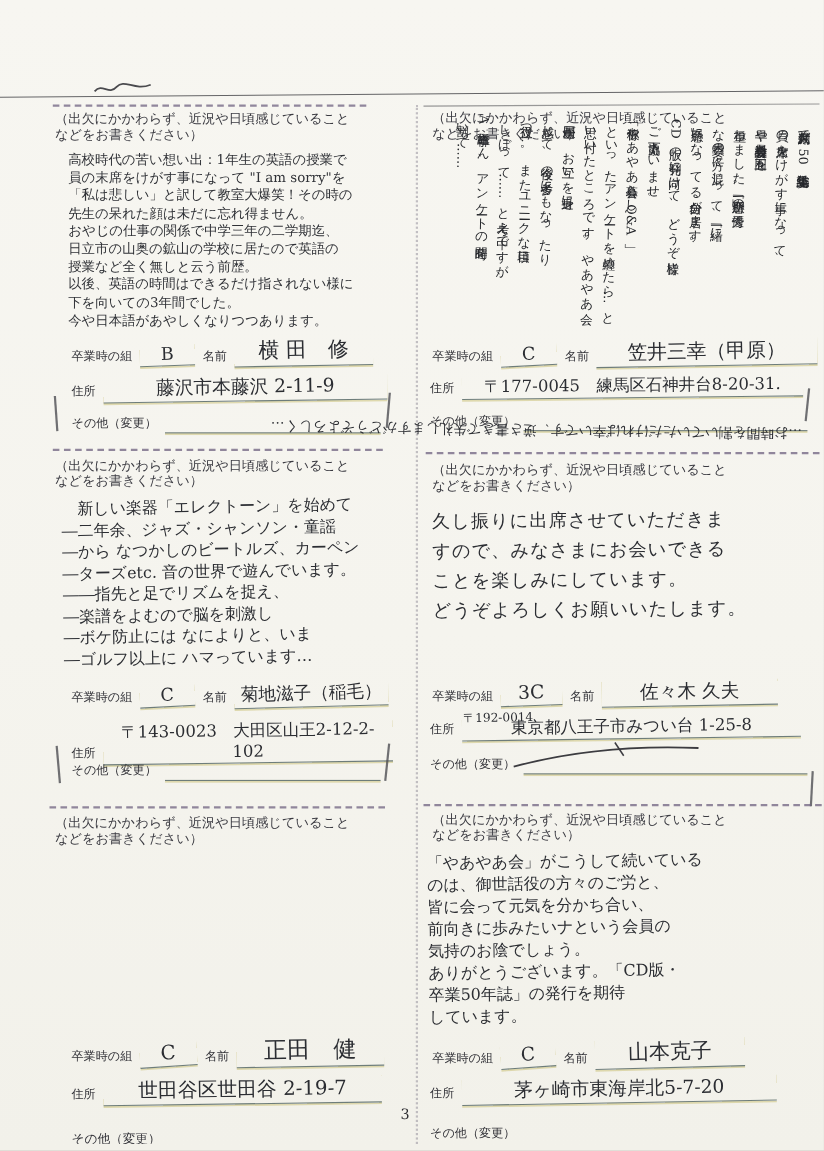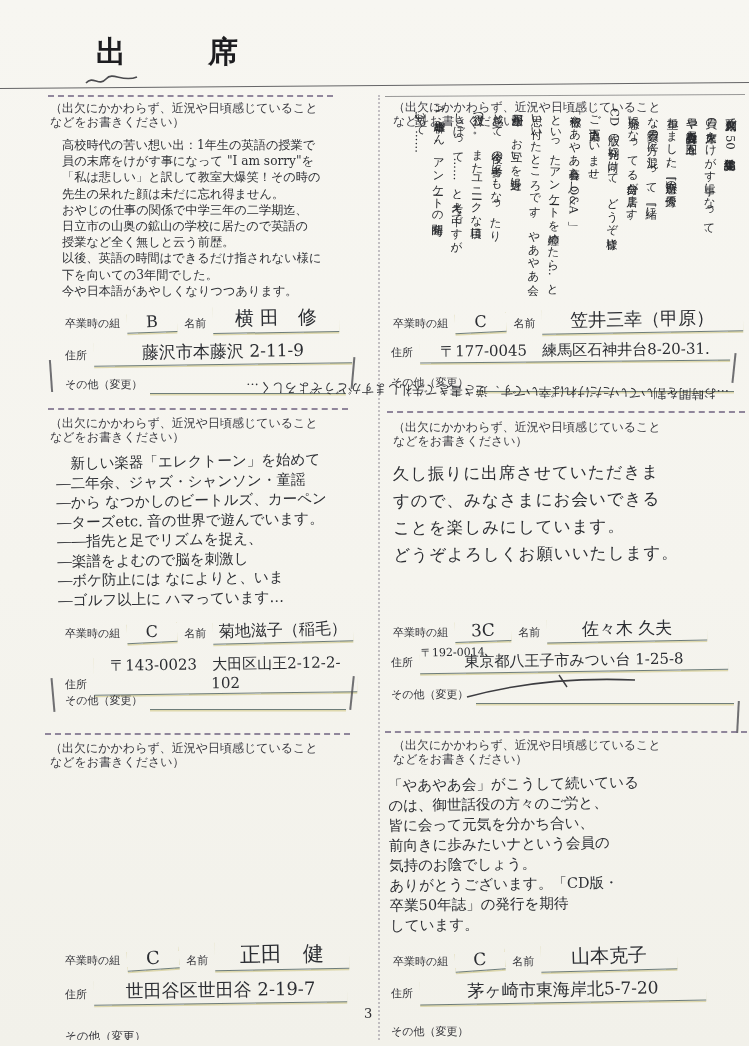--- a/index.html
+++ b/index.html
@@ -23,21 +23,20 @@
   .val{font-family:"DejaVu Serif",serif;color:#2b2d32;text-align:center;padding:0 4px 1px 4px;}
   .pageno{font-family:"DejaVu Serif",serif;font-size:13px;color:#2c2c30;}
   .flip{transform:rotate(180.8deg);transform-origin:center;}
   .clip{overflow:hidden;}
 </style>
 </head>
 <body>
 
 <div class="page">
 
-  <div class="abs title" style="left:96px;top:32px;">出　席</div>
   <div class="abs hline" style="left:0;top:85px;width:749px;transform:rotate(-0.45deg);"></div>
   <svg class="abs" style="left:84px;top:72px;" width="56" height="16">
     <path d="M2 11 C 9 3, 15 15, 22 7 S 38 11, 53 5" stroke="#4a4a4e" stroke-width="1.6" fill="none"></path>
   </svg>
 
   <div class="abs vdots" style="left:378px;top:95px;height:945px;"></div>
 
   <div class="abs" style="left:45px;top:95px;width:315px;height:310px;">
     <div class="abs dashline" style="left:3px;top:0;width:285px;"></div>
     <div class="abs prompt" style="left:5px;top:6px;">（出欠にかかわらず、近況や日頃感じていること

